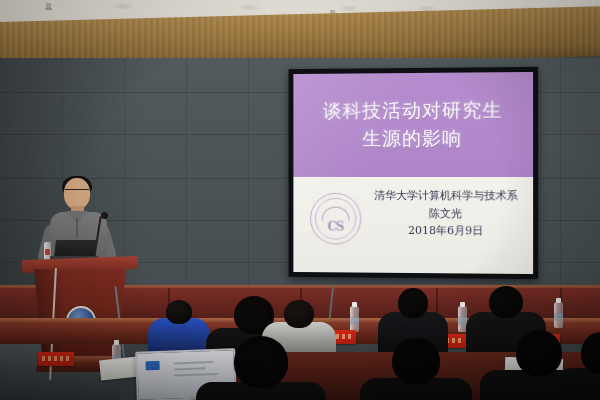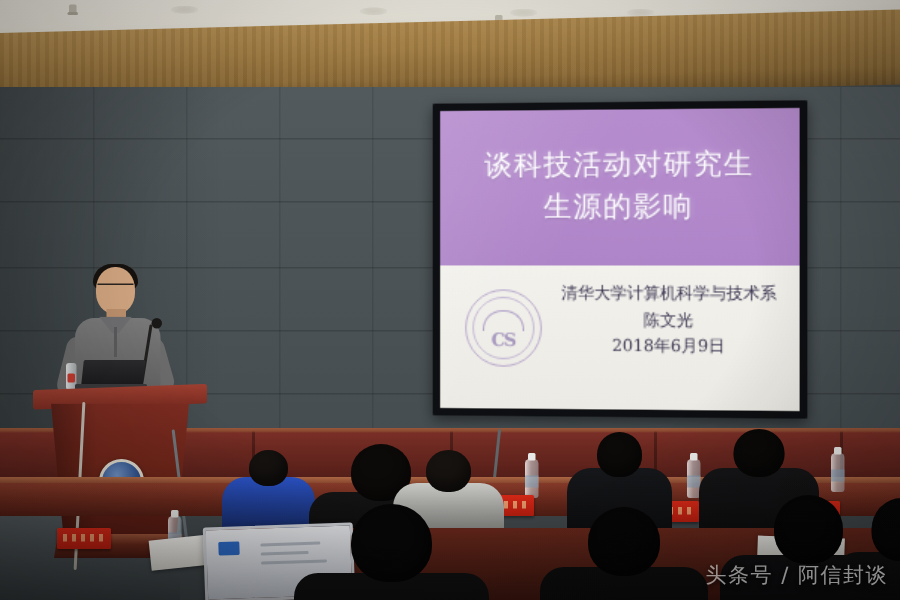--- a/index.html
+++ b/index.html
@@ -519,14 +519,13 @@
       </div>
       <div class="person" style="left: 556px; top: 332px; width: 90px; height: 112px;">
         <div style="position: absolute; left: 36.6px; top: 34px; width: 16.8px; height: 10px; background: rgb(185, 139, 99); opacity: 0.9;"></div>
         <div class="p-body" style="left: 0px; top: 36px; width: 90px; height: 70px; background: linear-gradient(rgb(18, 17, 18) 0%, rgba(0, 0, 0, 0.55) 100%) rgb(18, 17, 18);"></div>
         <div class="p-head" style="left: 25px; top: 0px; width: 40px; height: 42px; background: rgb(8, 7, 7); box-shadow: rgba(0, 0, 0, 0.45) -3px -6px 8px inset;"></div>
       </div>
     </div>
 
   <div class="vignette"></div>
   <div class="bottom-dark"></div>
-  <div class="watermark">头条号 / 阿信封谈</div>
 </div>
 
 </body></html>

